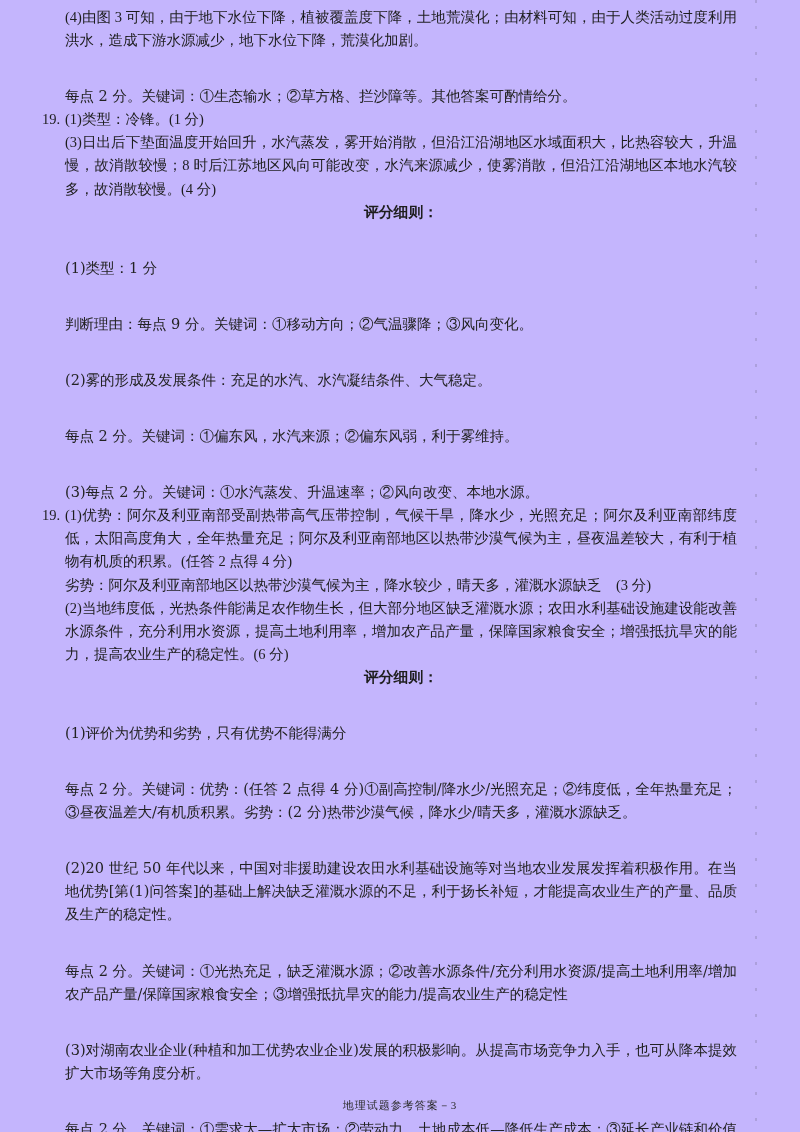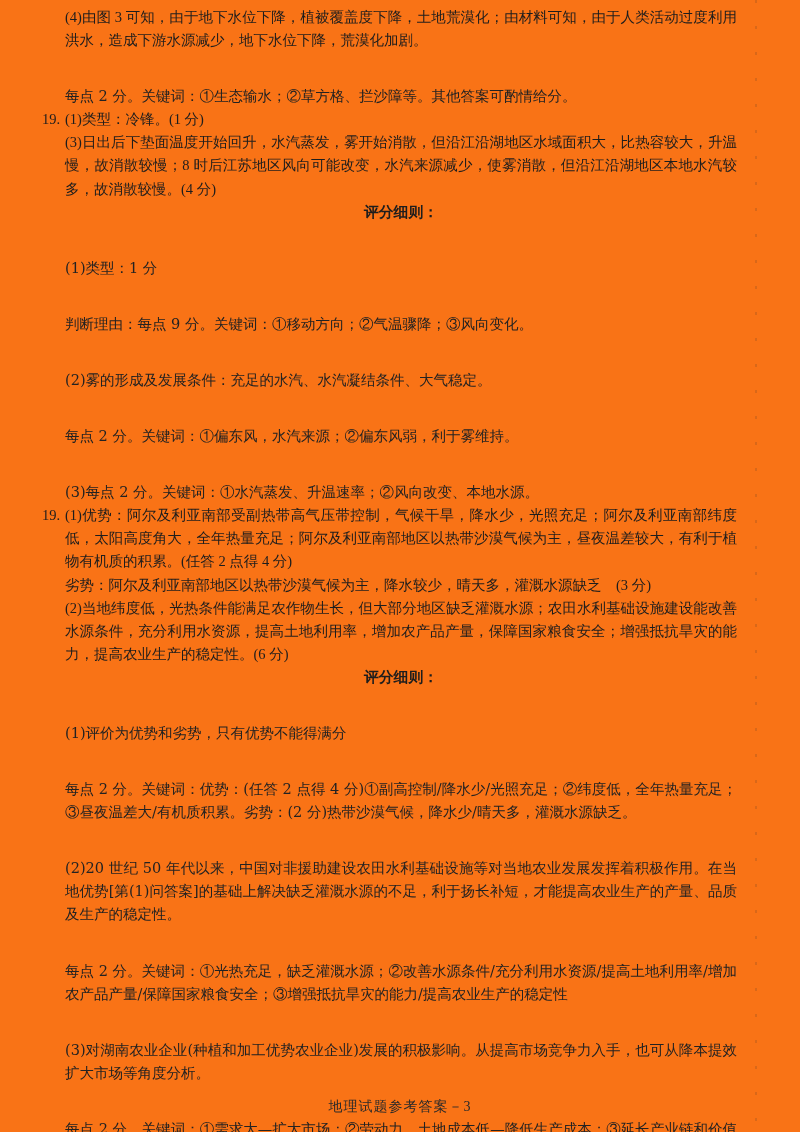--- a/index.html
+++ b/index.html
@@ -1,21 +1,21 @@
 <!DOCTYPE html>
 <html><head>
 <meta charset="utf-8">
 <style>
   * { margin: 0; padding: 0; box-sizing: border-box; }
   html, body { width: 800px; background: #f6f6f4; }
   .page {
     position: relative;
     width: 800px;
     height: 1132px;
-    background: #f97316;
+    background: #c4b5fd;
     overflow: hidden;
     font-family: "Liberation Serif", "DejaVu Serif", serif;
     color: #1d1d1d;
   }
   .content {
     position: absolute;
     left: 65px;
     top: 6px;
     width: 672px;
   }
@@ -61,21 +61,21 @@
       rgba(0,0,0,0) 3px 26px
     );
     opacity: 0.55;
   }
   .footer {
     position: absolute;
     left: 0;
     top: 1098px;
     width: 800px;
     text-align: center;
-    font-size: 14px;
+    font-size: 11px;
     letter-spacing: 1px;
     color: #2a2a2a;
     font-family: "Liberation Serif", "DejaVu Serif", serif;
   }
 </style>
 </head>
 <body>
 
 <div class="page">
   <div class="content">

